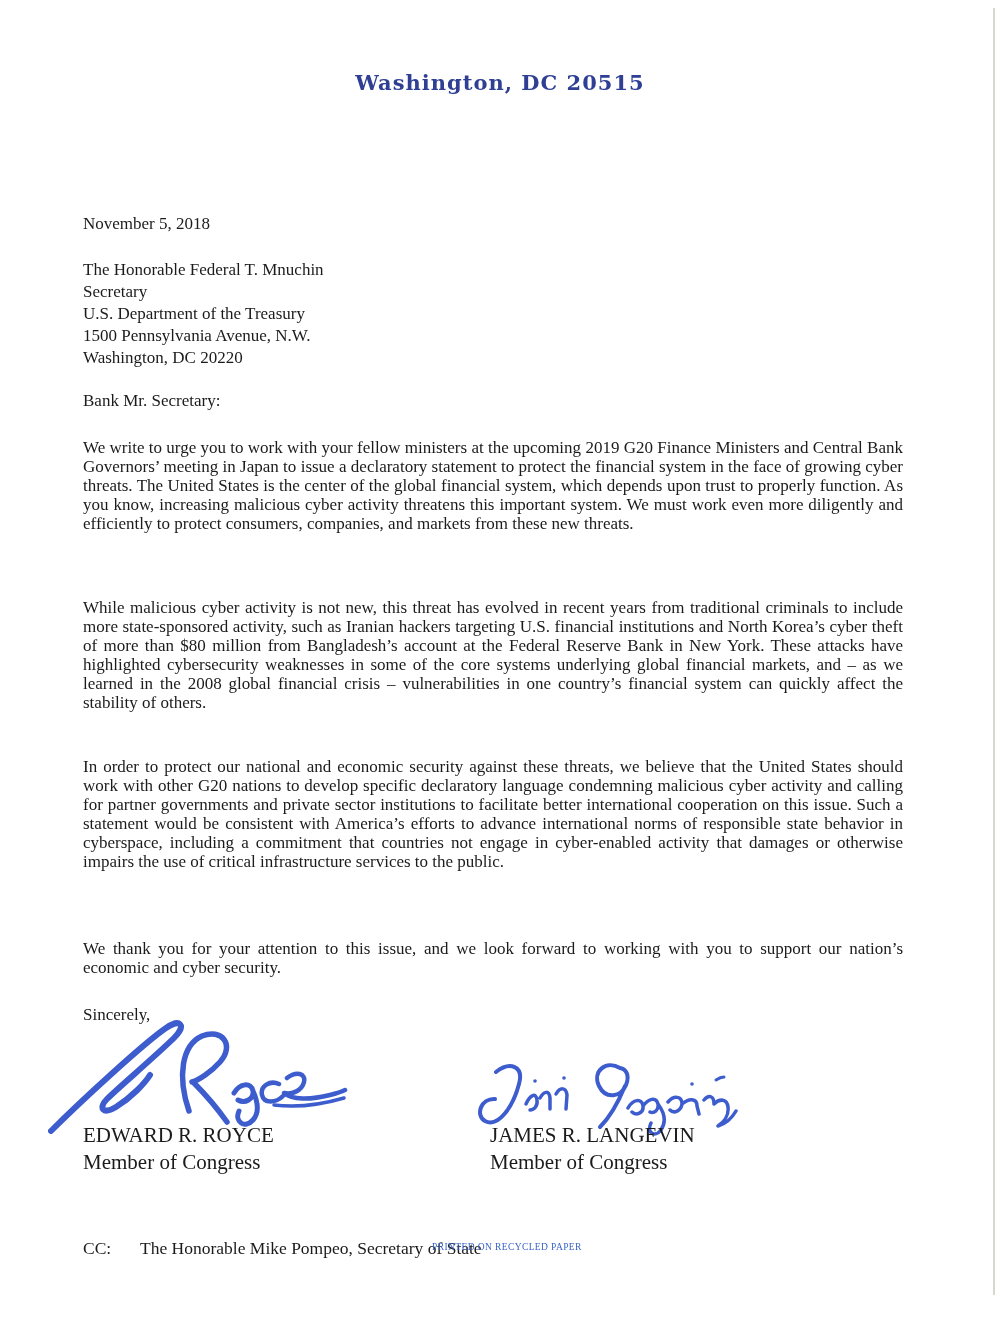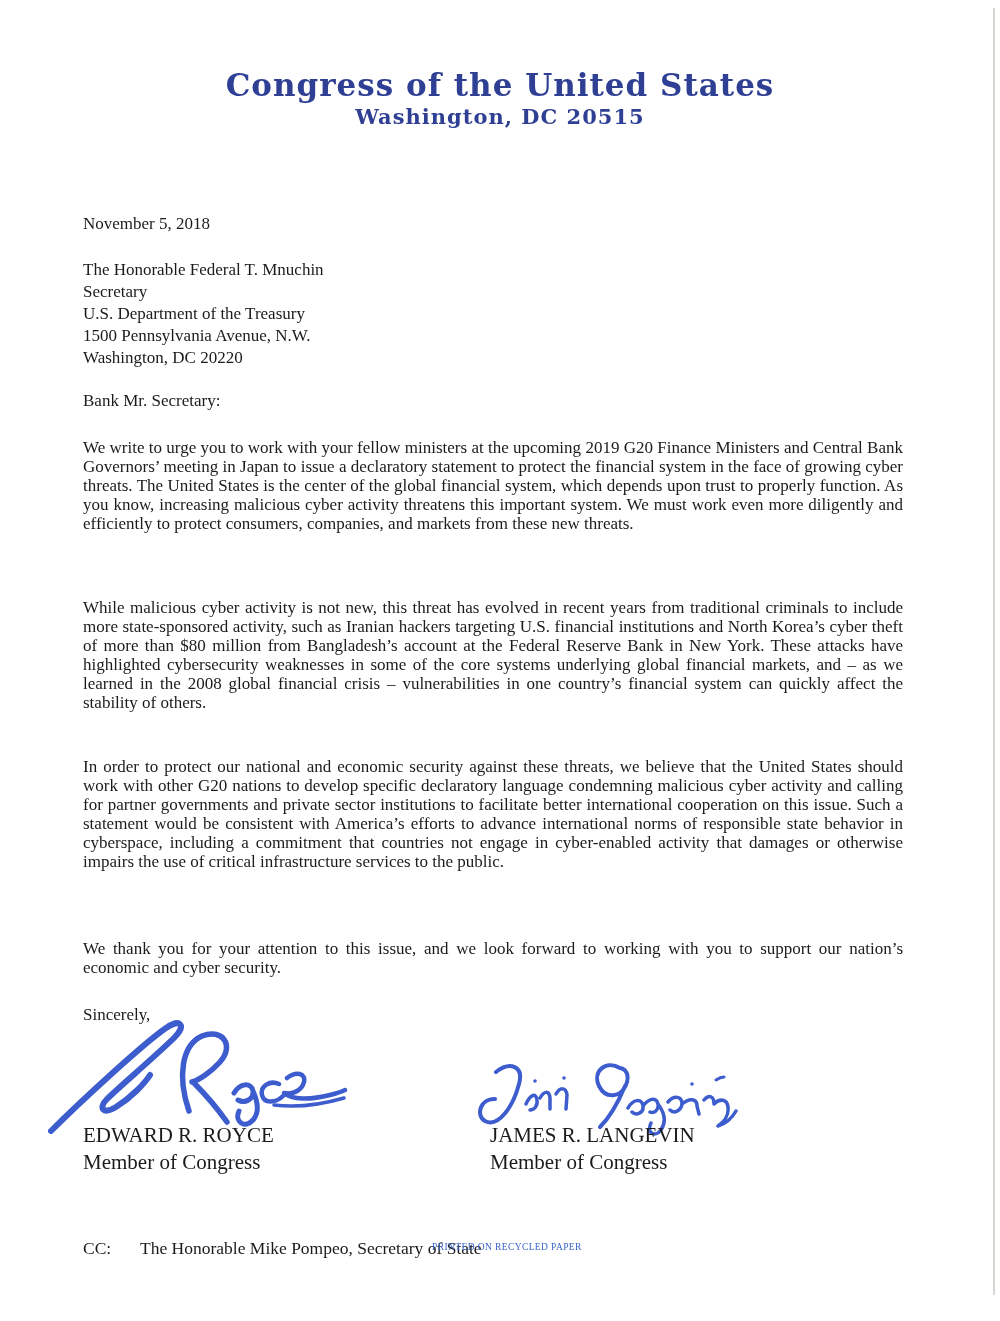--- a/index.html
+++ b/index.html
@@ -77,21 +77,20 @@
   }
 </style>
 </head>
 <body>
 
 <div class="page">
 
   <div class="scan-edge"></div>
 
   <div class="letterhead">
-    <div class="lh-title">Congress of the United States</div>
     <div class="lh-subtitle">Washington, DC 20515</div>
   </div>
 
   <div class="body-col">
     <div class="dateline">November 5, 2018</div>
 
     <div class="recipient">
       <div>The Honorable Federal T. Mnuchin</div>
       <div>Secretary</div>
       <div>U.S. Department of the Treasury</div>

